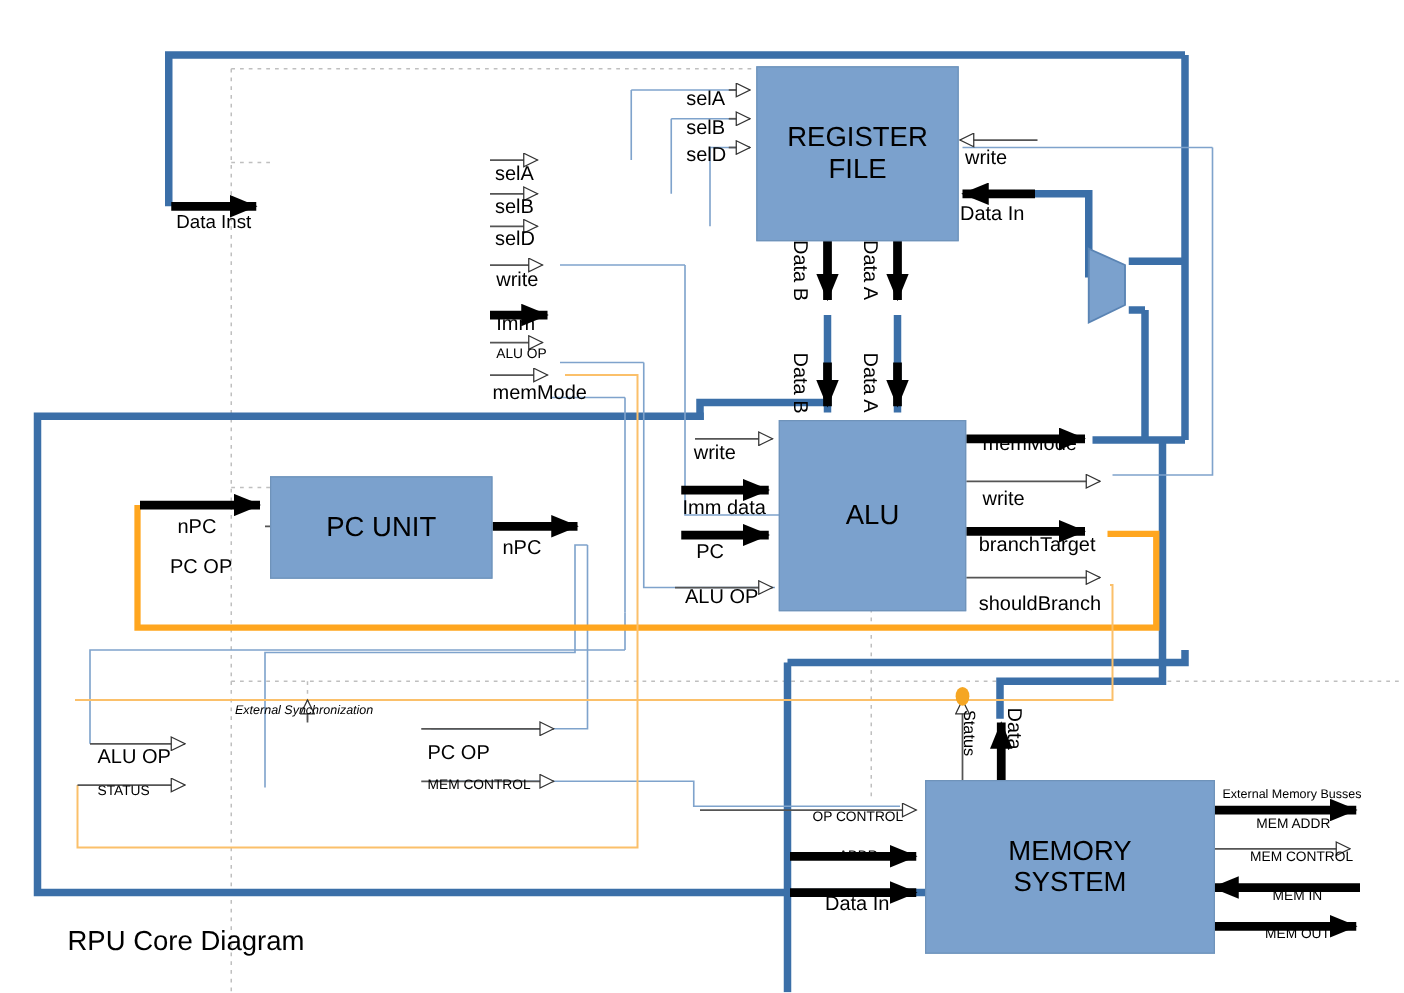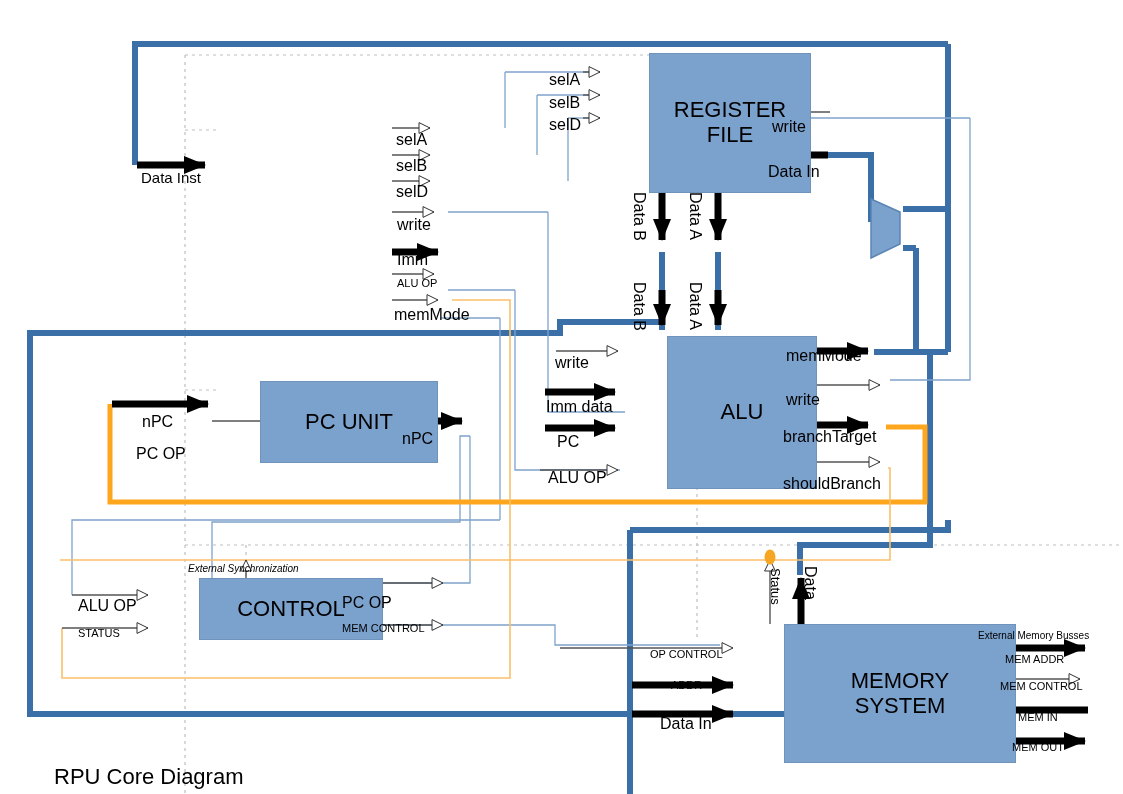--- a/index.html
+++ b/index.html
@@ -1,21 +1,21 @@
 <!DOCTYPE html>
 <html><head>
 <meta charset="utf-8">
 <style>
   html,body{margin:0;padding:0;background:#ffffff;}
   body{font-family:"Liberation Sans", sans-serif;}
   #stage{position:relative;width:1123px;height:794px;overflow:hidden;background:#fff;}
   svg.layer{position:absolute;left:0;top:0;width:1123px;height:794px;}
   .blk{position:absolute;background:#7BA1CD;border:1px solid #6f93ba;
        display:flex;align-items:center;justify-content:center;text-align:center;
-       color:#000;line-height:1.12;margin-left:44px;}
+       color:#000;line-height:1.12;}
   .blk span{display:block;}
   .lbl{position:absolute;color:#000;white-space:nowrap;line-height:1;}
   .vlbl{position:absolute;color:#000;white-space:nowrap;line-height:1;
         transform-origin:0 0;transform:rotate(90deg);}
   .title{position:absolute;color:#000;white-space:nowrap;}
 </style>
 </head>
 <body>
 
 <div id="stage">
@@ -188,23 +188,20 @@
   </div>
 
   <div class="blk" style="left:216px;top:381px;width:176px;height:80px;font-size:22px;">
     <span>PC UNIT</span>
   </div>
 
   <div class="blk" style="left:623px;top:336px;width:148px;height:151px;font-size:22px;">
     <span>ALU</span>
   </div>
 
-  <div class="blk" style="left:155px;top:578px;width:182px;height:60px;font-size:22px;">
-    <span>CONTROL</span>
-  </div>
 
   <div class="blk" style="left:740px;top:624px;width:230px;height:137px;font-size:22px;">
     <span style="white-space:pre-line;" id="ms-label">MEMORY
 SYSTEM</span>
   </div>
 
   <div class="lbl" style="left:141px;top:170px;font-size:15px;">Data Inst</div>
 
   <div class="lbl" style="left:396px;top:132px;font-size:16px;">selA</div>
   <div class="lbl" style="left:396px;top:158px;font-size:16px;">selB</div>
@@ -251,15 +248,15 @@
 
   <div class="vlbl" style="left:782px;top:568px;font-size:13px;">Status</div>
   <div class="vlbl" style="left:818px;top:566px;font-size:16px;">Data</div>
 
   <div class="lbl" style="left:978px;top:631px;font-size:10px;">External Memory Busses</div>
   <div class="lbl" style="left:1005px;top:654px;font-size:11px;">MEM ADDR</div>
   <div class="lbl" style="left:1000px;top:681px;font-size:11px;">MEM CONTROL</div>
   <div class="lbl" style="left:1018px;top:712px;font-size:11px;">MEM IN</div>
   <div class="lbl" style="left:1012px;top:742px;font-size:11px;">MEM OUT</div>
 
-  <div class="title" style="left:54px;top:740px;font-size:22px;margin-top:24px;">RPU Core Diagram</div>
+  <div class="title" style="left:54px;top:740px;font-size:22px;">RPU Core Diagram</div>
 
 </div>
 
 </body></html>

